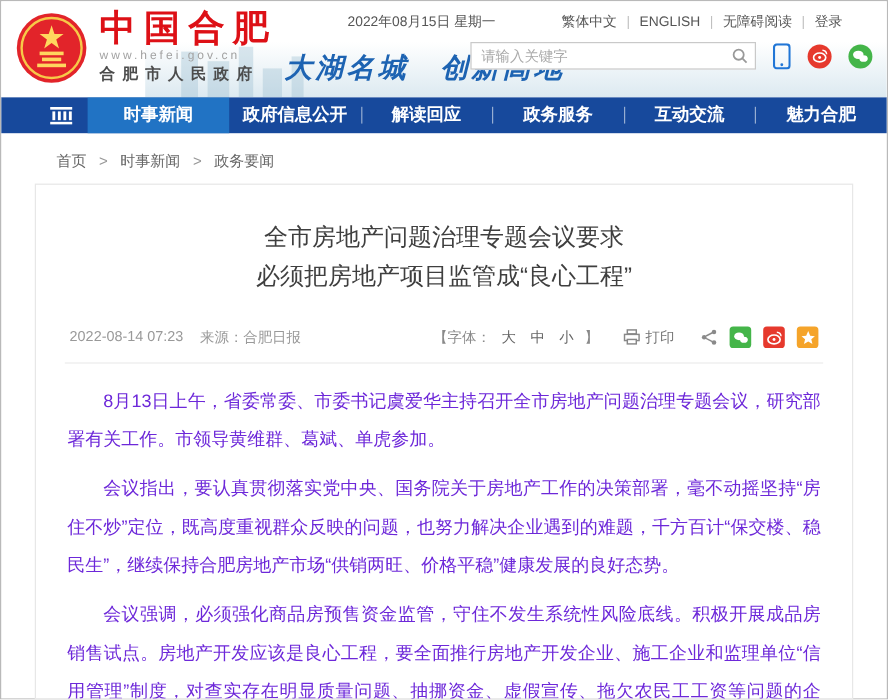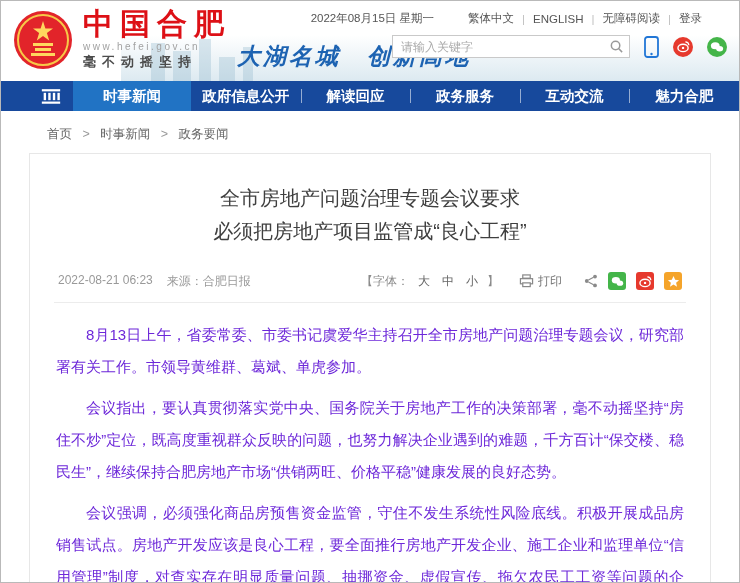--- a/index.html
+++ b/index.html
@@ -15,21 +15,21 @@
   .logo-wrap { position:absolute; left:12px; top:8px; display:flex; align-items:center; }
   .emblem { width:60px; height:62px; flex:0 0 auto; }
   .logo-text { margin-left:10px; }
   .site-name { font-size:30px; font-weight:bold; color:#dd1016; letter-spacing:7px; line-height:30px; }
   .site-url { font-size:10px; color:#a2a2a2; letter-spacing:2.5px; margin-top:2px; }
   .site-cap { font-size:13px; color:#4c4c4c; letter-spacing:6px; margin-top:1px; font-weight:bold; }
   .slogan { position:absolute; left:236px; top:40px; font-family:"DejaVu Serif","Liberation Serif",serif;
     font-style:italic; font-weight:bold; font-size:23px; color:#1d63b2; letter-spacing:3px; white-space:nowrap; }
   .top-right { position:absolute; top:10px; right:29px; display:flex; align-items:center; gap:26px;
     font-size:11.5px; color:#555; }
-  .top-links { display:flex; align-items:center; }
+  .top-links { display:flex; align-items:center;margin-left:21px; }
   .top-links .lnk { color:#555; cursor:pointer; padding:0 8px; }
   .top-links .sep { color:#c0c0c0; }
   .search-row { position:absolute; top:34px; right:12px; display:flex; align-items:center; gap:14px; }
   .search-box { width:238px; height:23px; border:1px solid #c9c9c9; background:#fff;
     display:flex; align-items:center; padding:0 5px 0 8px; }
   .search-box input { flex:1; border:0; outline:none; font-size:12px; color:#444; background:transparent; }
   .search-box input::placeholder { color:#aaa; }
   .mini-icon { width:20px; height:20px; border-radius:4px; display:flex; align-items:center; justify-content:center; cursor:pointer; }
 
   
@@ -83,21 +83,21 @@
         <circle cx="30" cy="31" r="29" fill="#e2242a"></circle>
         <circle cx="30" cy="31" r="25" fill="none" stroke="#f7c948" stroke-width="2"></circle>
         <polygon points="30,12 32.4,19.4 40,19.4 33.9,24 36.2,31.4 30,26.9 23.8,31.4 26.1,24 20,19.4 27.6,19.4" fill="#ffd75e"></polygon>
         <rect x="20" y="34" width="20" height="3" fill="#ffd75e"></rect>
         <rect x="22" y="39" width="16" height="3" fill="#ffd75e"></rect>
         <rect x="18" y="44" width="24" height="3" fill="#ffd75e"></rect>
       </svg>
       <div class="logo-text">
         <div class="site-name">中国合肥</div>
         <div class="site-url">www.hefei.gov.cn</div>
-        <div class="site-cap">毫不动摇坚持</div>
+        <div class="site-cap">合肥市人民政府</div>
       </div>
     </div>
 
     <div class="slogan">大湖名城　创新高地</div>
 
     <div class="top-right">
       <span>2022年08月15日 星期一</span>
       <span class="top-links">
         <span class="lnk">繁体中文</span>
           <span class="sep">|</span>
@@ -167,21 +167,21 @@
   </div>
 
   <div class="article-box">
     <div class="art-title">
       <div>全市房地产问题治理专题会议要求</div>
       <div>必须把房地产项目监管成“良心工程”</div>
     </div>
 
     <div class="meta-row">
       <div class="meta-left">
-        <span>2022-08-21 06:23</span>
+        <span>2022-08-14 07:23</span>
         <span>来源：合肥日报</span>
       </div>
       <div class="meta-right">
         <span>【字体：</span>
         <span class="font-size-link">大</span>
         <span class="font-size-link">中</span>
         <span class="font-size-link">小</span>
         <span>】</span>
 
         <span class="print-btn">

